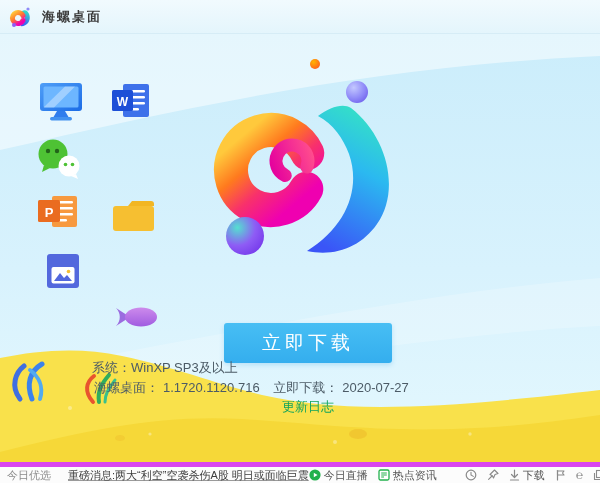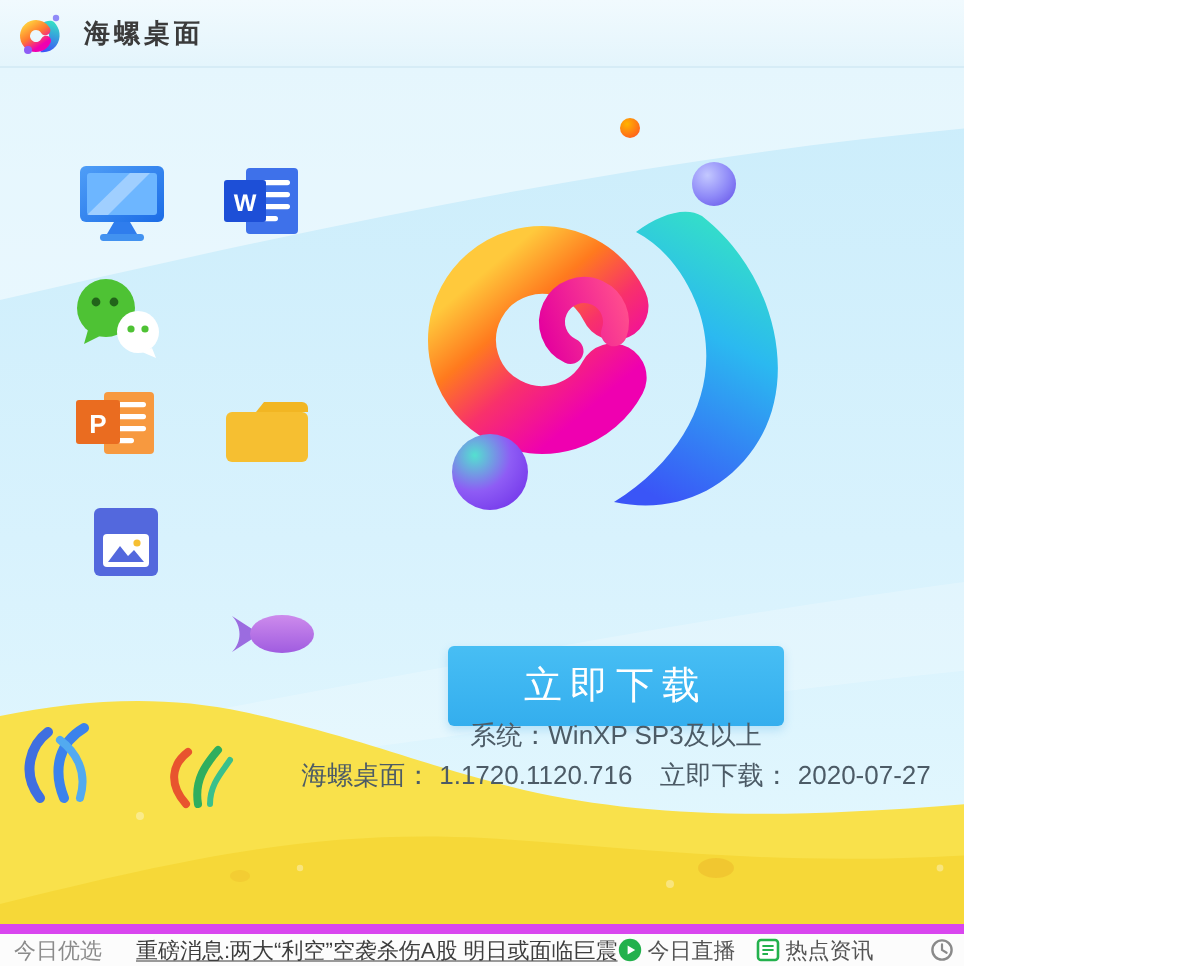--- a/index.html
+++ b/index.html
@@ -1,17 +1,17 @@
 <!DOCTYPE html>
 <html><head>
 <meta charset="utf-8">
 <style>
   html,body{margin:0;padding:0;background:#fff;}
   .window{
-    position:relative;width:482px;height:483px;overflow:hidden;
+    position:relative;width:600px;height:483px;overflow:hidden;
     font-family:"Liberation Sans","DejaVu Sans",sans-serif;
     -webkit-font-smoothing:antialiased;
   }
   
   .titlebar{
     position:absolute;top:0;left:0;width:600px;height:34px;
     background:linear-gradient(180deg,#f1fafe 0%,#e4f5fc 100%);
     border-bottom:1px solid #d6ecf6;
     display:flex;align-items:center;z-index:6;box-sizing:border-box;
   }
@@ -27,21 +27,21 @@
   .di{position:absolute;z-index:2;cursor:pointer;}
   .di svg{display:block;}
   .conch{position:absolute;left:205px;top:16px;z-index:1;}
   .fish{position:absolute;left:114px;top:269px;z-index:1;}
   .download-btn{
     position:absolute;left:224px;top:269px;width:168px;height:40px;z-index:3;
     background:linear-gradient(180deg,#47bef4 0%,#34aeee 100%);
     border:none;border-radius:3px;color:#fff;font-size:19px;letter-spacing:4px;
     font-family:inherit;cursor:pointer;box-shadow:0 2px 5px rgba(64,170,230,.28);margin-top:20px;
   }
-  .hero-text{position:absolute;left:108px;width:400px;text-align:center;z-index:3;color:#4c5b66;font-size:13px;}
+  .hero-text{position:absolute;left:92px;width:400px;text-align:left;z-index:3;color:#4c5b66;font-size:13px;}
   .sys-line{top:325px;}
   .ver-line{top:345px;}
   .ver-line span{margin:0 2px;}
   .changelog{position:absolute;left:108px;width:400px;text-align:center;z-index:3;top:364px;
     color:#12a45c;font-size:13px;text-decoration:none;cursor:pointer;}
   
   .statusbar{
     position:absolute;left:0;bottom:0;width:600px;height:21px;z-index:6;box-sizing:border-box;
     background:#fcfcfc;border-top:5px solid #d946ef;
     display:flex;align-items:center;padding:0 7px;font-size:11px;color:#555;white-space:nowrap;
@@ -225,20 +225,21 @@
 
     <button class="download-btn">立即下载</button>
 
     <div class="hero-text sys-line" style="position:absolute;top:325px;">
       <span>系统：</span><span>WinXP SP3及以上</span>
     </div>
     <div class="hero-text ver-line" style="position:absolute;top:345px;">
       <span>海螺桌面：</span><span>1.1720.1120.716</span>
       <span style="margin-left:8px;">立即下载：</span><span>2020-07-27</span>
     </div>
+    <a class="changelog">更新日志</a>
 
     <svg class="sand" width="600" height="120" viewBox="0 0 600 120">
       <path d="M0,16 C40,8 80,5 122,14 C182,27 212,41 262,53 C342,71 430,68 600,48 L600,120 L0,120 Z" fill="#f9e14b"></path>
       <path d="M0,110 C100,85 162,73 242,77 C342,83 430,99 600,73 L600,120 L0,120 Z" fill="#f6d838"></path>
       <g fill="rgba(255,255,255,0.35)">
         <circle cx="70" cy="66" r="2"></circle>
           <circle cx="150" cy="92" r="1.6"></circle>
           <circle cx="335" cy="100" r="2"></circle>
           <circle cx="470" cy="92" r="1.7"></circle>
       </g>

